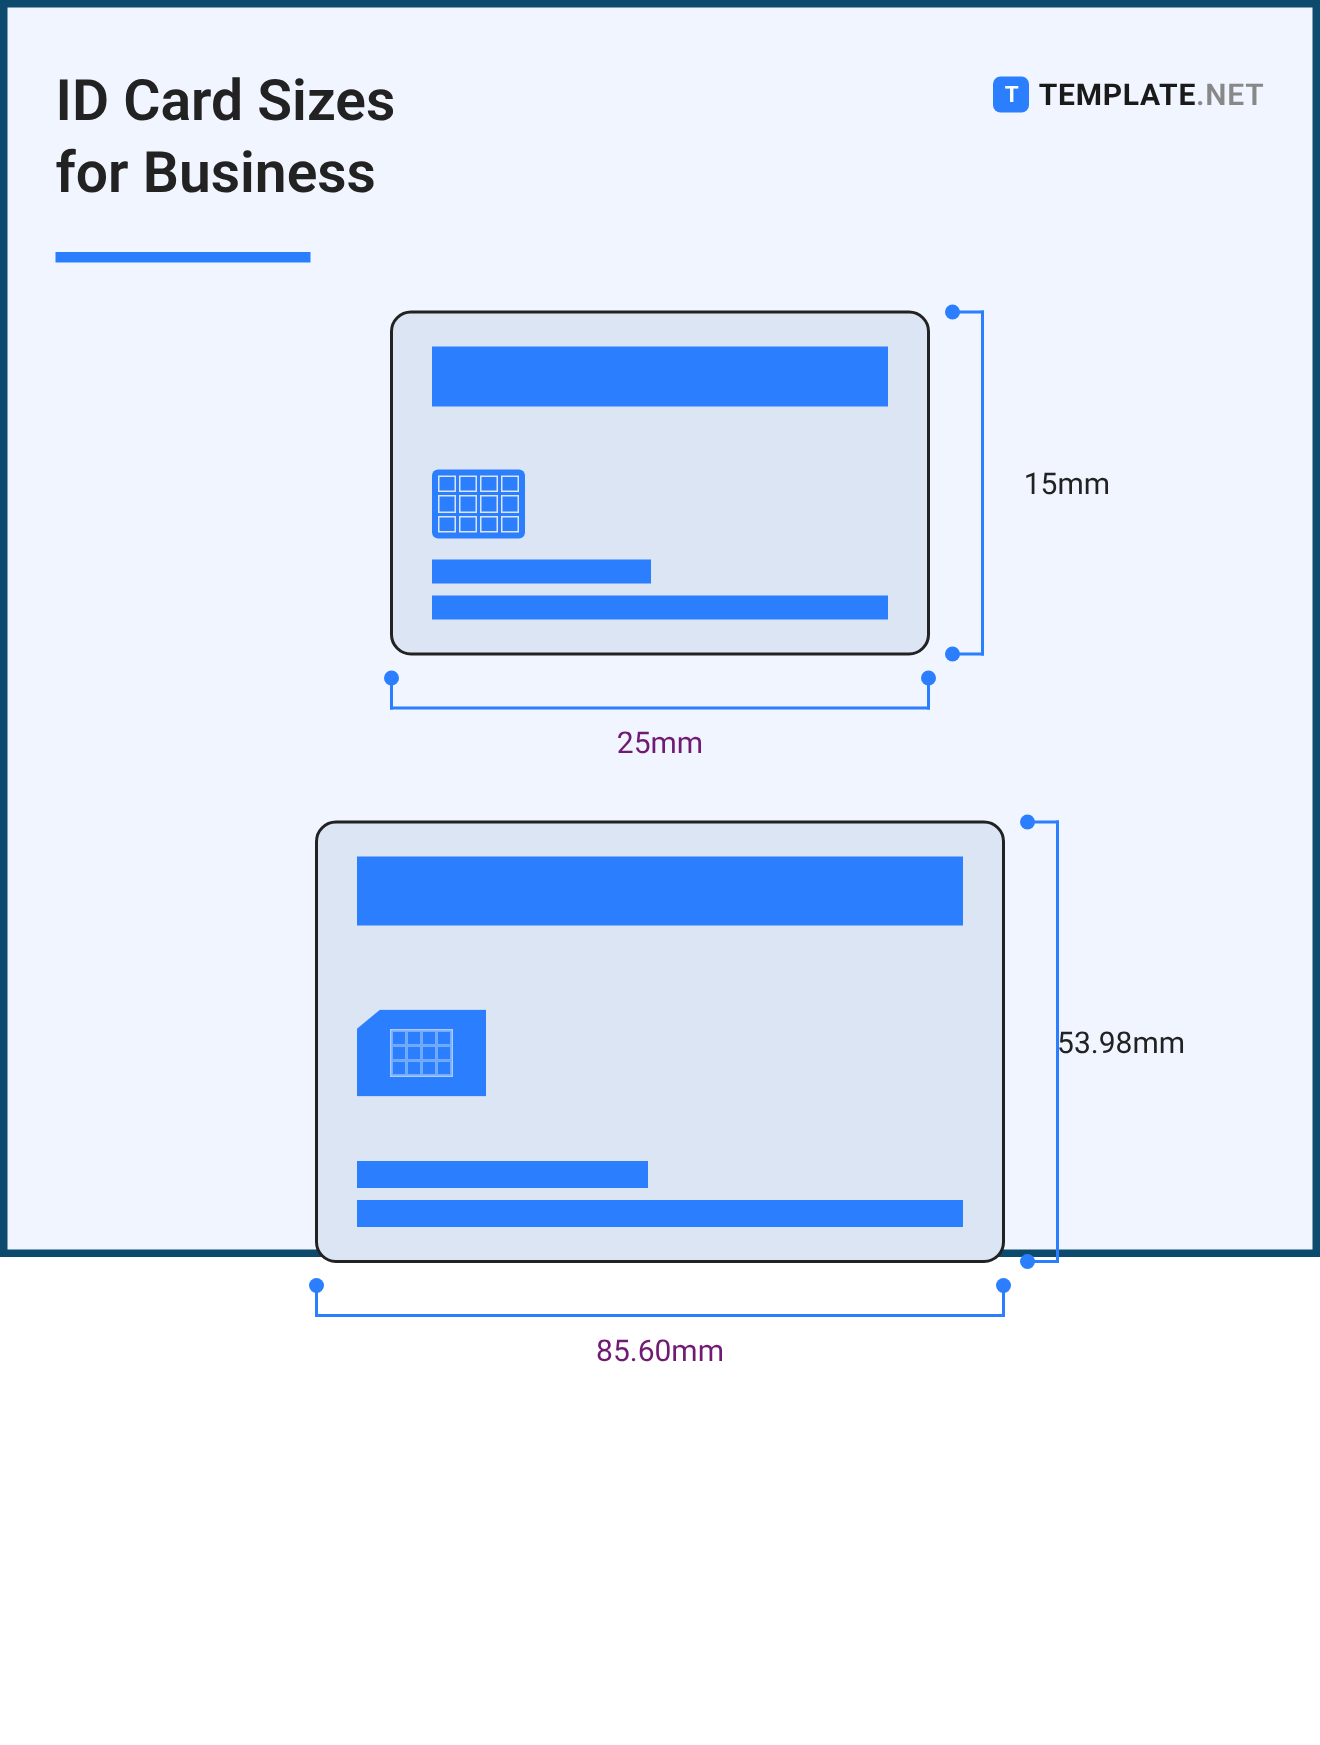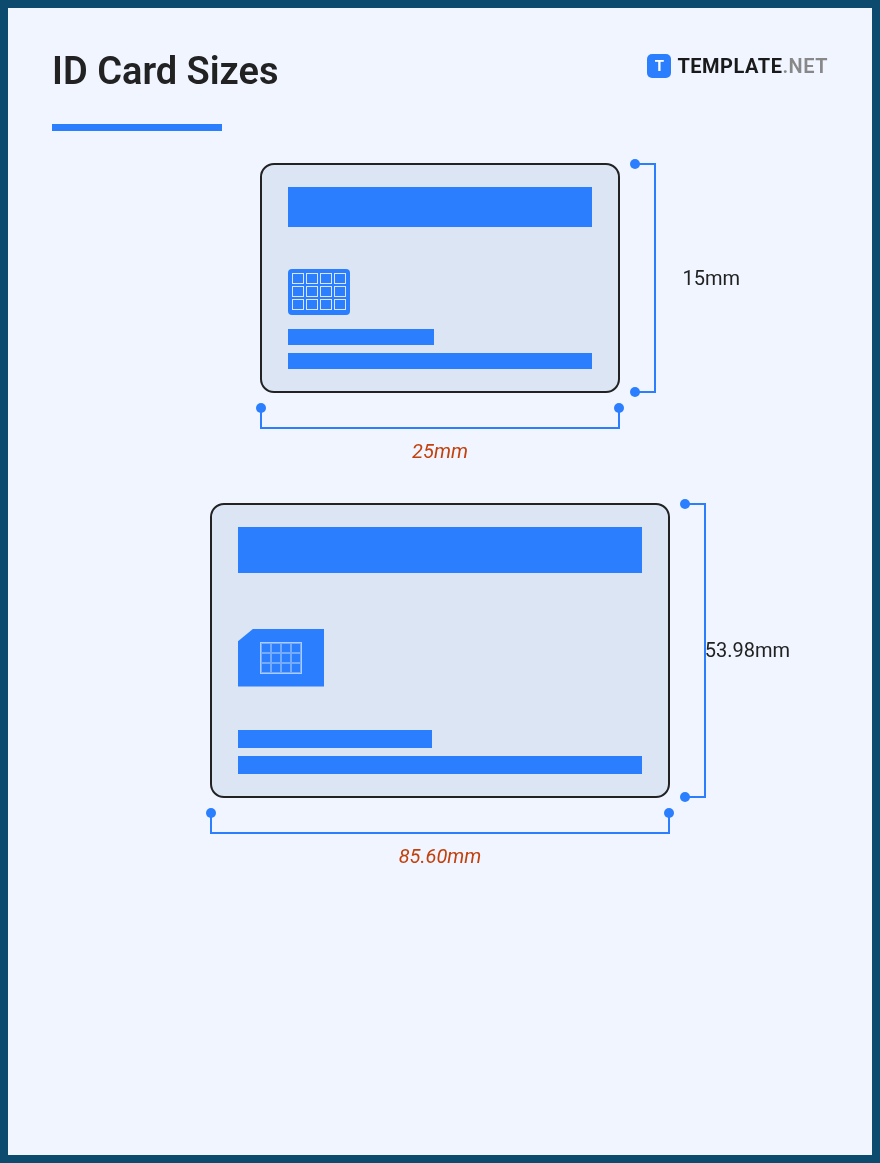--- a/index.html
+++ b/index.html
@@ -4,24 +4,24 @@
 <style>
   * { box-sizing: border-box; margin: 0; padding: 0; }
   body {
     font-family: -apple-system, BlinkMacSystemFont, "Segoe UI", Roboto, Arial, sans-serif;
     background: #fff;
     width: 880px;
     height: 1163px;
   }
   .frame {
     width: 880px;
-    height: 1163px;
-    border: 8px solid #0c4a6e;
+    height: 838px;
+    border: 5px solid #0c4a6e;
     background: #f0f5ff;
-    padding: 40px 44px;
+    padding: 40px 32px;
     position: relative;
   }
   .header {
     display: flex;
     justify-content: space-between;
     align-items: flex-start;
   }
   .title-block { }
   .title {
     font-size: 38px;
@@ -202,33 +202,33 @@
     top: -6px;
   }
   .dim-w::before { left: -6px; }
   .dim-w::after { right: -6px; }
   .dim-w-label {
     position: absolute;
     left: 50%;
     bottom: -70px;
     transform: translateX(-50%);
     font-size: 20px;
-    color: #c2410c;
-    font-style: italic;
+    color: #701a75;
   }
 </style>
 </head>
 <body>
 
 <div class="frame">
 
   <div class="header">
     <div class="title-block">
       <div class="title">
         <span>ID Card Sizes</span><br>
+        <span>for Business</span>
       </div>
       <div class="title-underline"></div>
     </div>
     <div class="brand">
       <div class="brand-icon">
         <span>T</span>
       </div>
       <div class="brand-text">
         <span>TEMPLATE</span><span class="net">.NET</span>
       </div>

